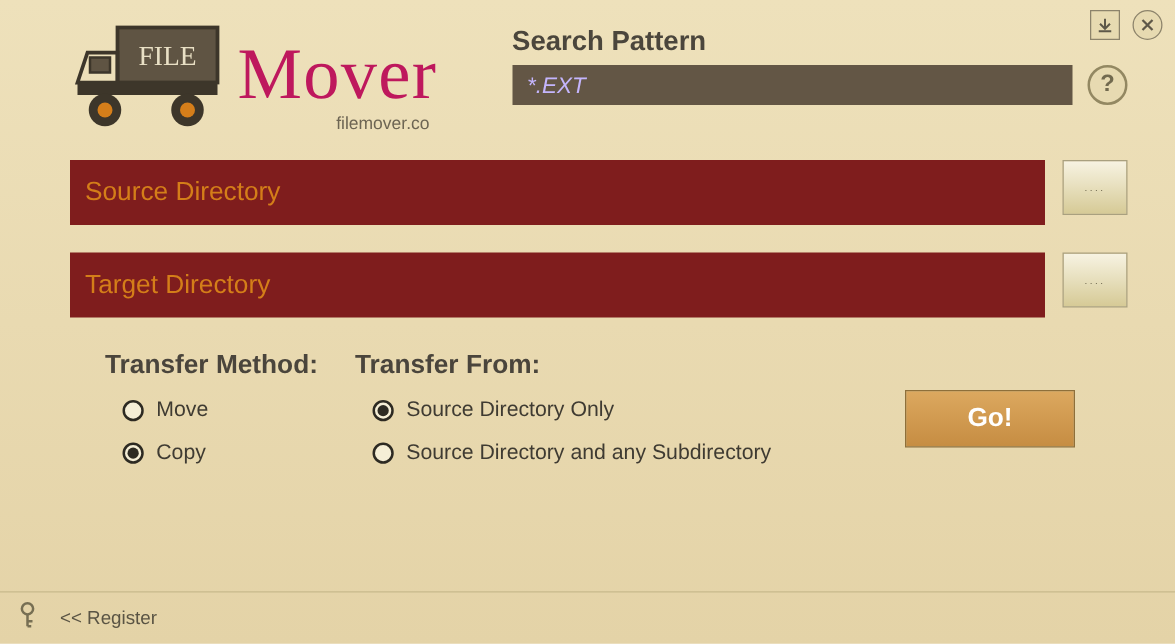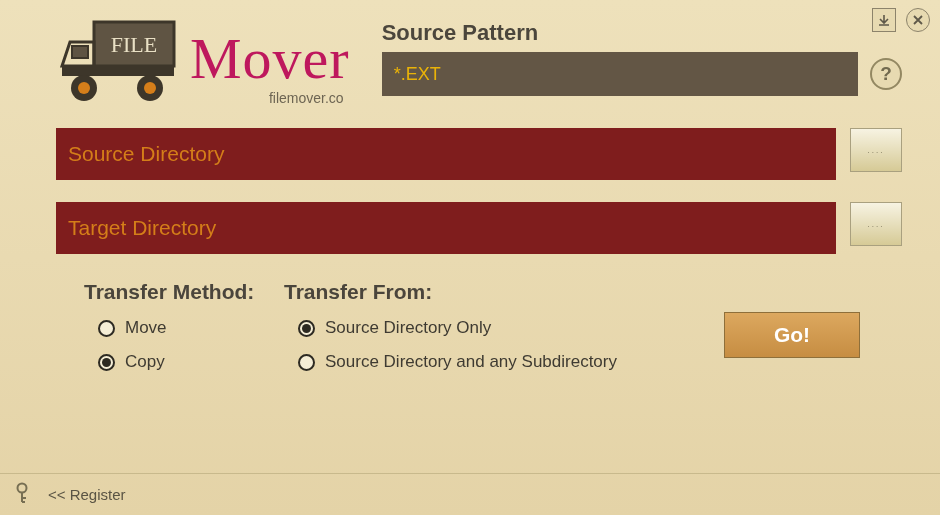--- a/index.html
+++ b/index.html
@@ -22,21 +22,21 @@
     display: flex; align-items: center; justify-content: center;
     cursor: pointer;
     color: #5e5849;
   }
   .win-btn.round { border-radius: 50%; }
   .content {
     padding: 14px 38px 0 56px;
   }
   .top-row {
     display: flex;
-    gap: 32px;
+    gap: 60px;
     margin-bottom: 22px;
   }
   .logo-block {
     display: flex;
     align-items: flex-end;
     gap: 0;
   }
   .truck {
     width: 130px; height: 92px; flex-shrink: 0;
     position: relative;
@@ -71,26 +71,27 @@
     color: #4b463c;
     margin-bottom: 6px;
   }
   .pattern-row {
     display: flex;
     align-items: center;
     gap: 12px;
   }
   .pattern-input {
     flex: 1;
-    height: 44px;
+    height: 32px;
     background: #635645;
     border: none;
-    color: #eab308;
+    color: #c4b5fd;
     font-size: 18px;
     padding: 0 12px;
+    font-style: italic;
   }
   .help-btn {
     width: 32px; height: 32px;
     border-radius: 50%;
     border: 2px solid #938862;
     background: #e7dab1;
     color: #726a4f;
     font-size: 19px;
     font-weight: bold;
     display: flex; align-items: center; justify-content: center;
@@ -236,21 +237,21 @@
           <circle cx="94" cy="74" r="6" fill="#d57e1a"></circle>
         </svg>
       </div>
       <div class="logo-text">
         <div class="brand">Mover</div>
         <div class="url">filemover.co</div>
       </div>
     </div>
 
     <div class="pattern-col">
-      <div class="label">Source Pattern</div>
+      <div class="label">Search Pattern</div>
       <div class="pattern-row">
         <input class="pattern-input" value="*.EXT" style="">
         <div class="help-btn">?</div>
       </div>
     </div>
   </div>
 
   <div class="dir-row">
     <input class="dir-input" placeholder="Source Directory" style="">
     <div class="browse-btn">....</div>

